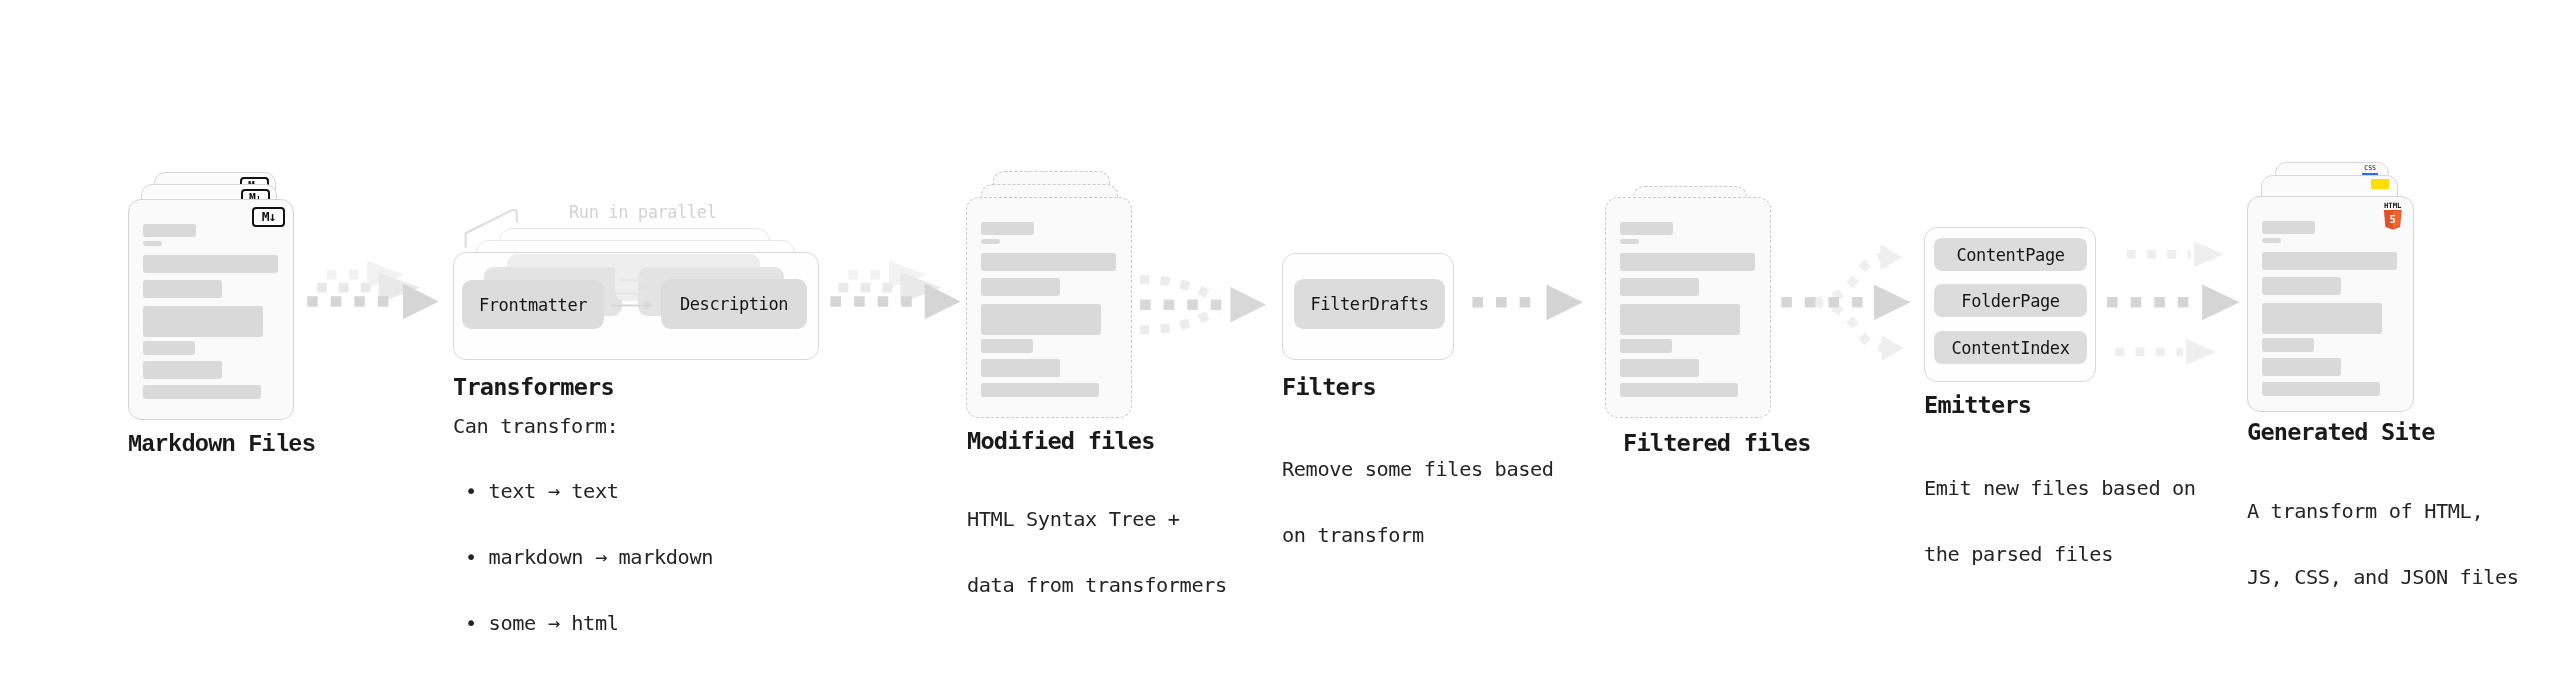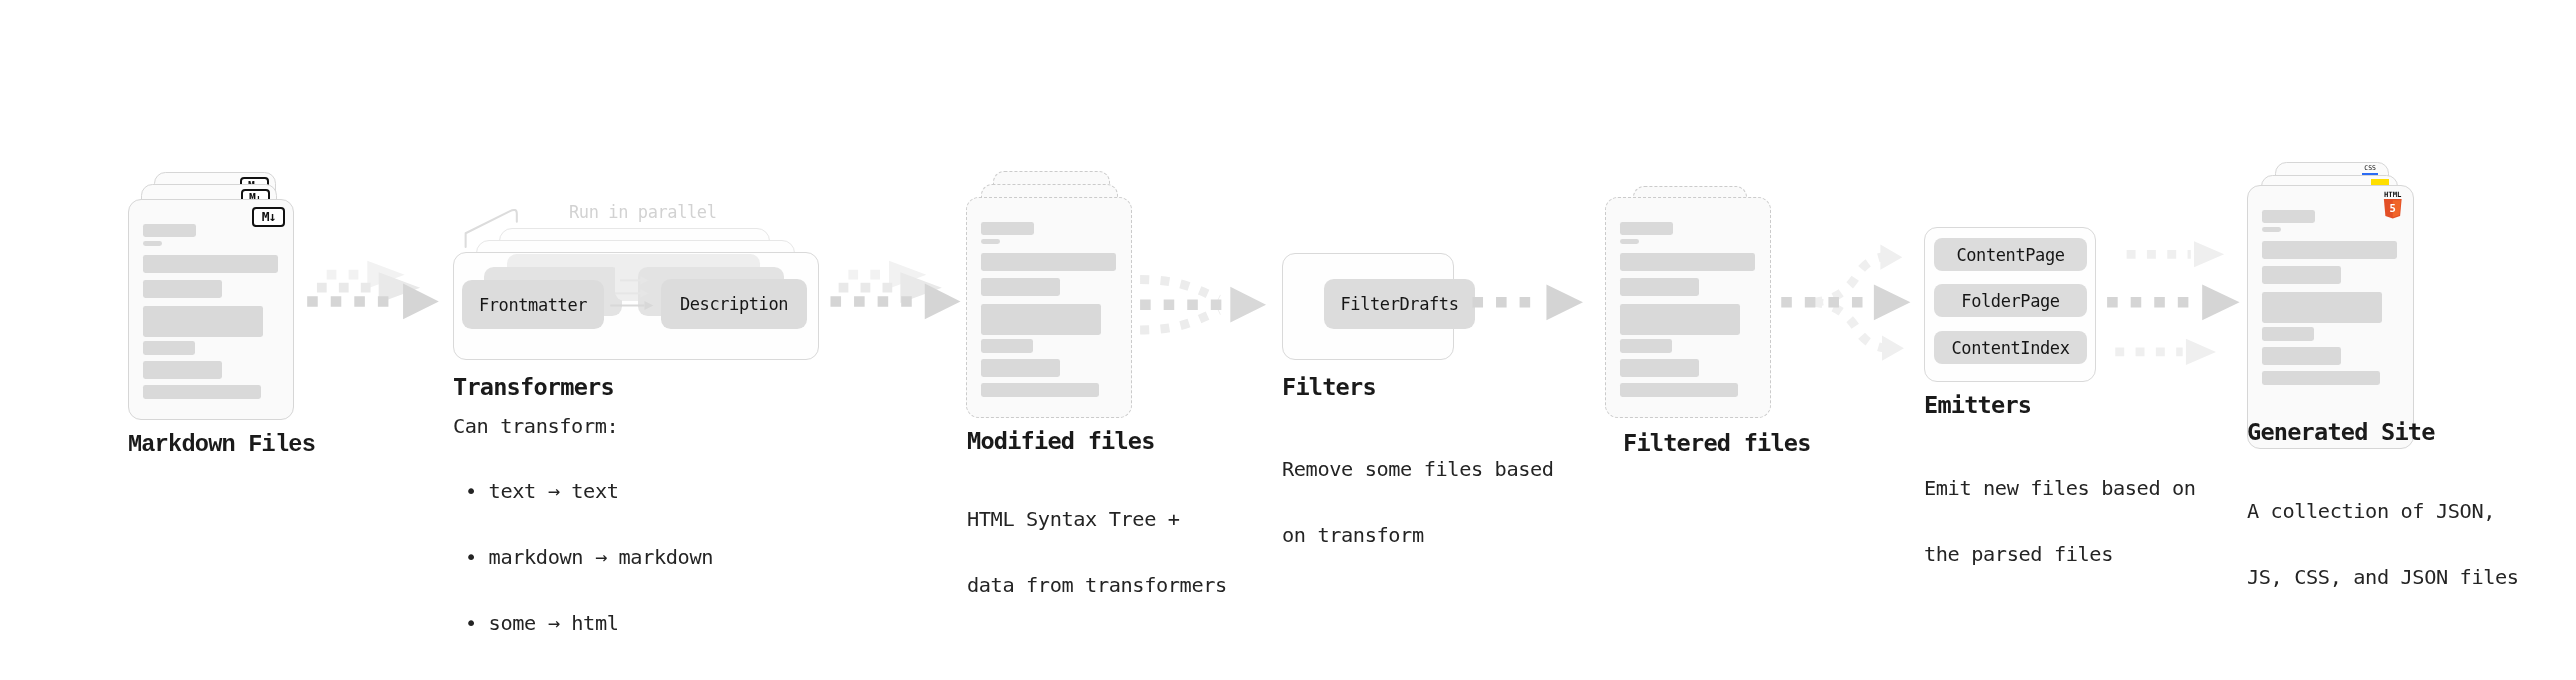--- a/index.html
+++ b/index.html
@@ -143,21 +143,21 @@
     </div>
     <div class="h" style="left:967px;top:429px;">Modified files</div>
     <div class="d" style="left:967px;top:464px;">
       <div>HTML Syntax Tree +</div>
       <div>data from transformers</div>
     </div>
   </div>
 
   <div>
     <div class="box" style="left:1282px;top:253px;width:172px;height:107px;"></div>
-    <div class="node" style="left:1294px;top:279px;width:151px;height:50px;margin-left:30px;">FilterDrafts</div>
+    <div class="node" style="left:1294px;top:279px;width:151px;height:50px;">FilterDrafts</div>
     <div class="h" style="left:1282px;top:375px;">Filters</div>
     <div class="d" style="left:1282px;top:414px;">
       <div>Remove some files based</div>
       <div>on transform</div>
     </div>
   </div>
 
   <div>
     <div class="doc-tab dashed" style="left:1633px;top:186px;width:114px;background:#fafafa;"></div>
     <div class="doc-card dashed" style="left:1605px;top:197px;">
@@ -188,41 +188,41 @@
   <div>
     <div class="doc-tab" style="left:2275px;top:162px;width:114px;">
       <div class="cssicon">
         <div class="t">CSS</div>
         <div class="u"></div>
       </div>
     </div>
     <div class="doc-tab" style="left:2261px;top:175px;width:137px;">
       <div class="jsicon"></div>
     </div>
-    <div class="doc-card" style="left:2247px;top:185px;width:167px;height:264px;">
+    <div class="doc-card" style="left:2247px;top:196px;width:167px;height:216px;">
       <div class="h5icon">
         <div class="t">HTML</div>
         <svg width="19.5" height="21" viewBox="0 0 24 26">
           <path d="M1 0 h22 l-1.9 21 -9.1 3.2 -9.1 -3.2 z" fill="#e34f26"></path>
           <path d="M12 1.5 h9.8 l-1.6 18.2 L12 22.5 z" fill="#f06529"></path>
           <text x="12" y="16.5" font-size="13" font-weight="bold" fill="#ffffff" text-anchor="middle">5</text>
         </svg>
       </div>
       <div class="bar b1"></div>
       <div class="bar b2"></div>
       <div class="bar b3"></div>
       <div class="bar b4"></div>
       <div class="bar b5"></div>
       <div class="bar b6"></div>
       <div class="bar b7"></div>
       <div class="bar b8"></div>
     </div>
     <div class="h" style="left:2247px;top:420px;">Generated Site</div>
     <div class="d" style="left:2247px;top:456px;">
-      <div>A collection of JSON,</div>
+      <div>A transform of HTML,</div>
       <div>JS, CSS, and JSON files</div>
     </div>
   </div>
 
   <svg class="overlay" width="2576" height="681" viewBox="0 0 3170 838">
 
     <g>
       <path d="M573 304 L573 287 L627 260 Q636 255.5 636 263 L636 273" fill="none" stroke="#dcdcdc" stroke-width="2.5" stroke-linejoin="round" stroke-linecap="round"></path>
     </g>
 

